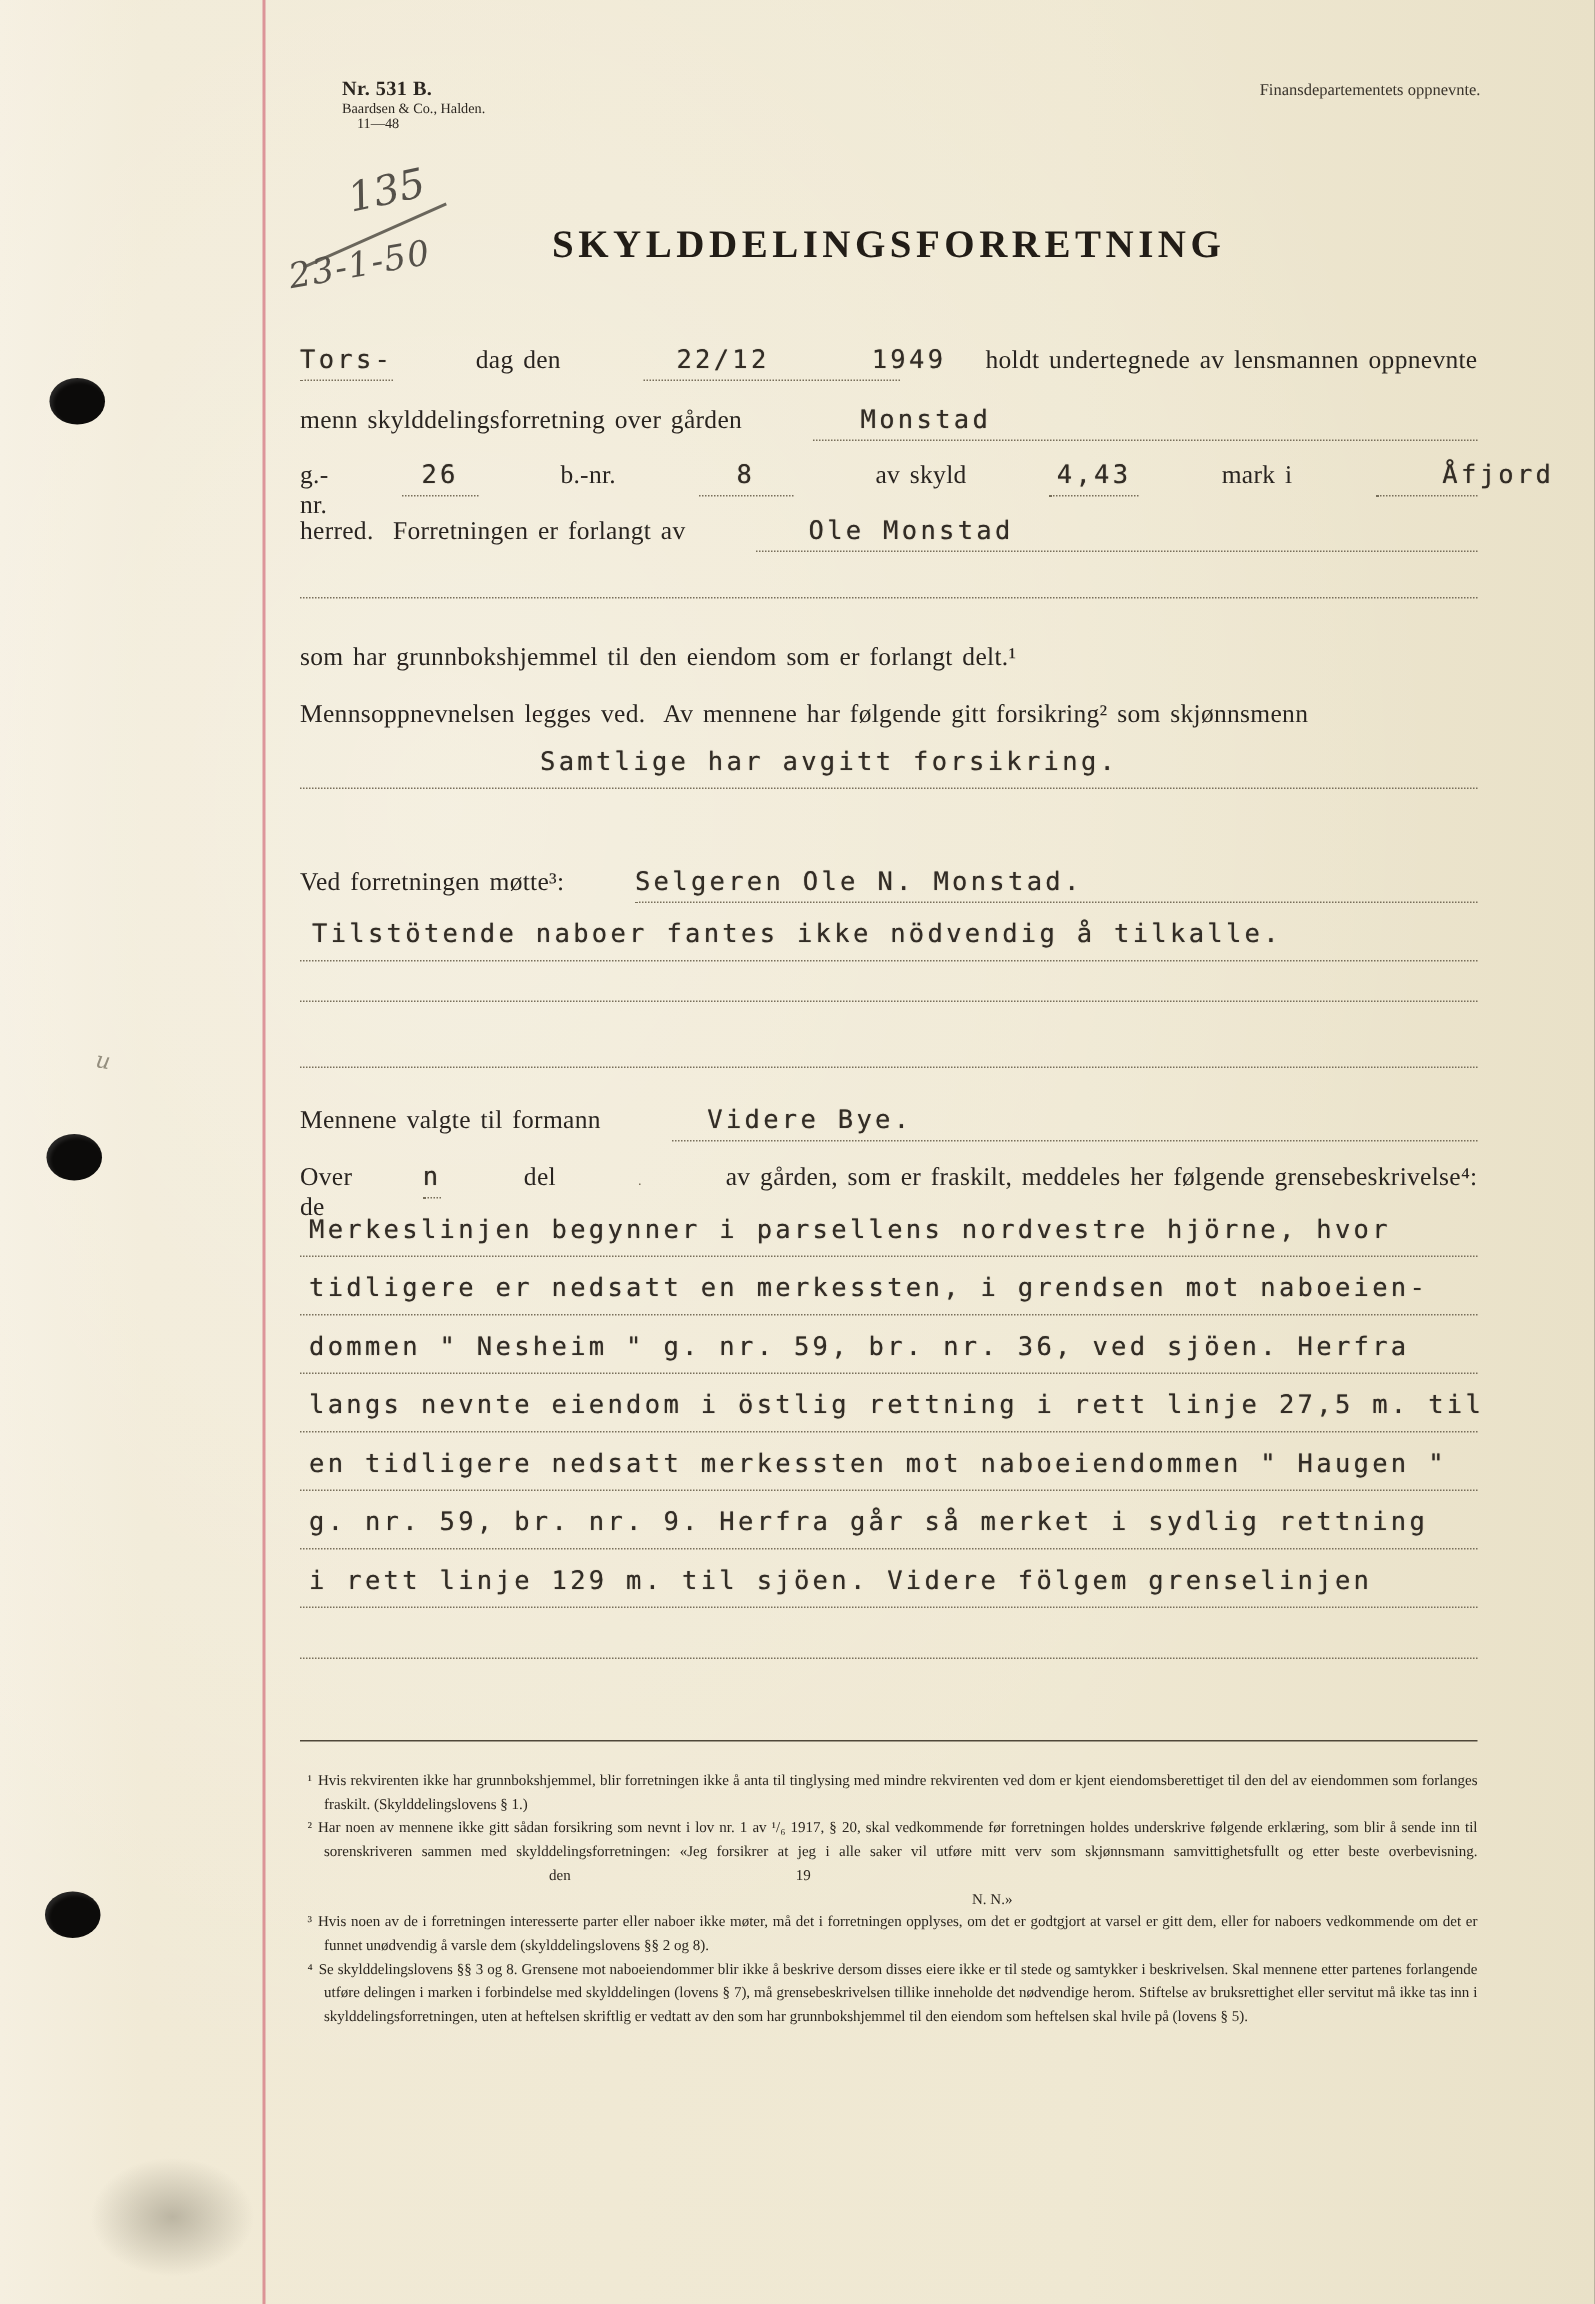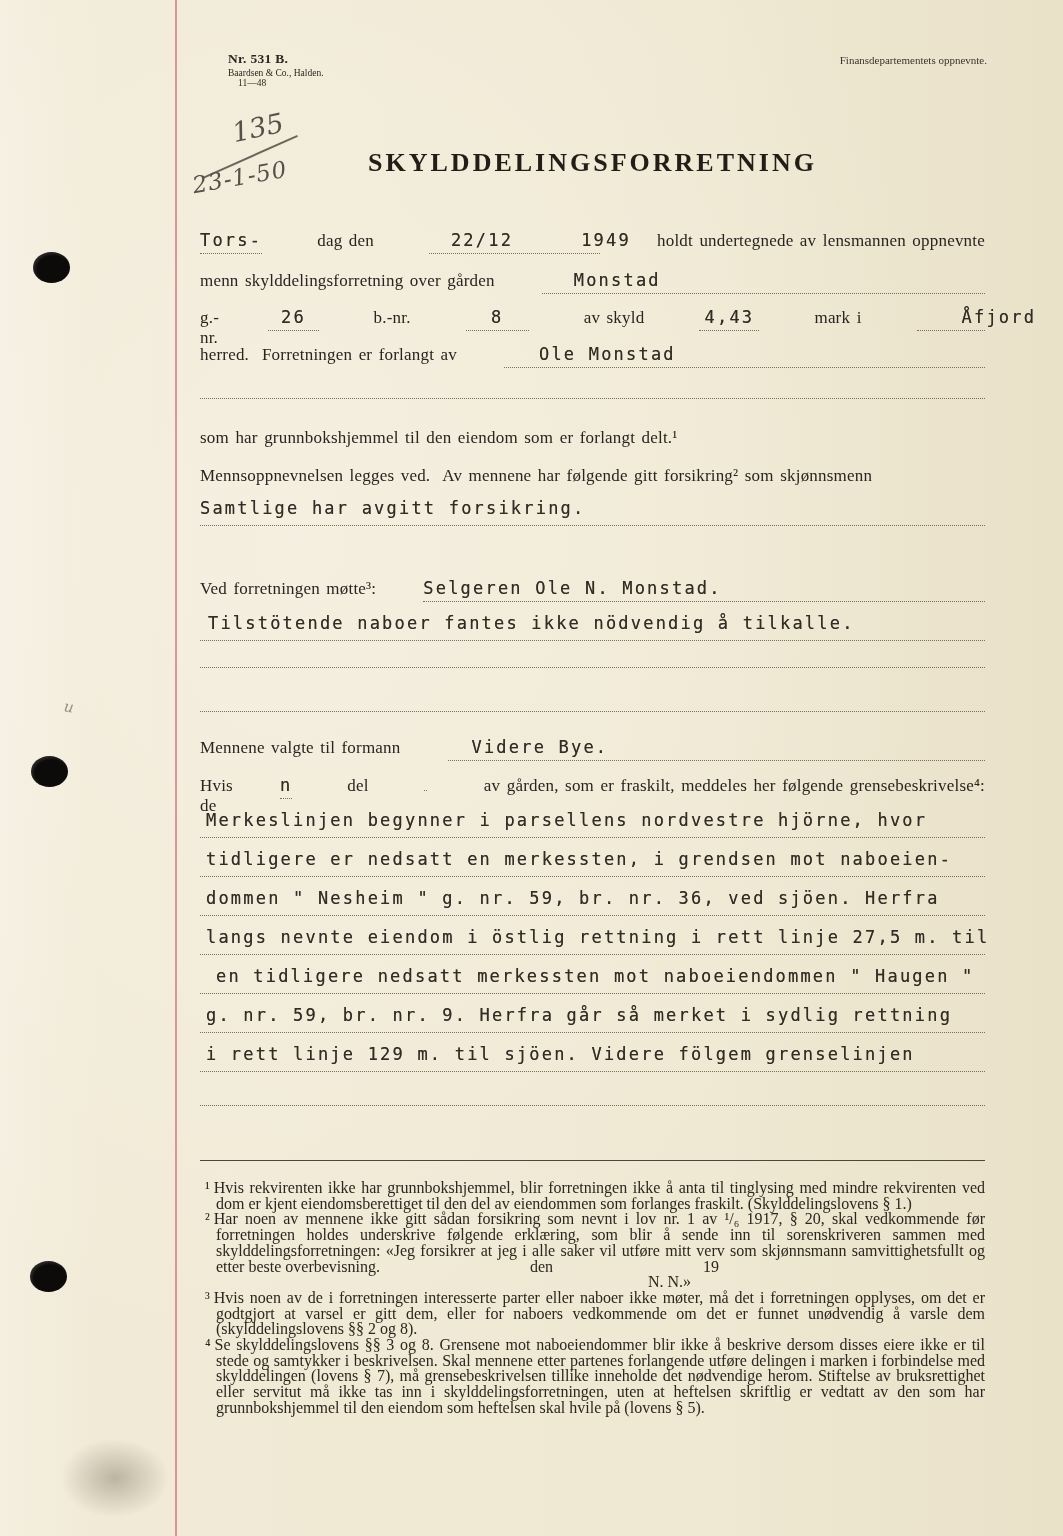--- a/index.html
+++ b/index.html
@@ -56,21 +56,21 @@
   .lbl-r { padding-left:10px; white-space:pre; }
   .fill  { border-bottom:1.6px dotted #786f5b; padding-bottom:3px; }
   .flex1 { flex:1 1 auto; min-width:0; }
 
   .typedline { border-bottom:1.6px dotted #786f5b; padding-bottom:6px; min-height:28px; }
 
   .rule       { height:0; border-top:1.6px dotted #786f5b; }
   .solid-rule { height:0; border-top:1.4px solid #4e4739; }
 
   .footnotes { color:#2b261f; }
-  .fn { font-size:16px; line-height:15.7px; text-align:justify;
+  .fn { font-size:10px; line-height:15.7px; text-align:justify;
         padding-left:16px; text-indent:-11px; }
   .fn-marker { margin-right:4px; }
   .gap { display:inline-block; }
   .g1 { width:150px; } .g2 { width:150px; }
   .fn-nn { display:block; margin-left:432px; text-indent:0; }
 </style>
 </head>
 <body>
 
 <div class="page">
@@ -125,53 +125,53 @@
     <span class="fill flex1"><span class="typed" style="margin-left:35px">Ole Monstad</span></span>
   </div>
 
   <div class="abs rule" style="top:398px"></div>
 
   <div class="abs printed" style="top:428px">som har grunnbokshjemmel til den eiendom som er forlangt delt.¹</div>
 
   <div class="abs printed" style="top:466px">Mennsoppnevnelsen legges ved.  Av mennene har følgende gitt forsikring² som skjønnsmenn</div>
 
   <div class="abs typedline" style="top:498px">
-    <span class="typed" style="">Samtlige har avgitt forsikring.</span>
+    <span class="typed" style="margin-left:160px">Samtlige har avgitt forsikring.</span>
   </div>
 
   <div class="abs formline" style="top:578px">
     <span class="printed">Ved forretningen møtte³:</span>
     <span class="fill flex1"><span class="typed" style="">Selgeren Ole N. Monstad.</span></span>
   </div>
 
   <div class="abs typedline" style="top:613px">
     <span class="typed" style="margin-left:8px">Tilstötende naboer fantes ikke nödvendig å tilkalle.</span>
   </div>
 
   <div class="abs rule" style="top:667px"></div>
   <div class="abs rule" style="top:711px"></div>
 
   <div class="abs formline" style="top:737px">
     <span class="printed">Mennene valgte til formann</span>
     <span class="fill flex1"><span class="typed" style="margin-left:24px">Videre Bye.</span></span>
   </div>
 
   <div class="abs formline" style="top:775px">
-    <span class="printed">Hvis de</span>
+    <span class="printed">Over de</span>
     <span class="fill" style="width:42px;text-align:center;"><span class="typed">n</span></span>
     <span class="printed lbl">del</span>
     <span class="fill" style="width:52px;"></span>
     <span class="printed lbl-r">av gården, som er fraskilt, meddeles her følgende grensebeskrivelse⁴:</span>
   </div>
 
   <div class="abs typedline" style="top:810px"><span class="typed" style="margin-left:6px">Merkeslinjen begynner i parsellens nordvestre hjörne, hvor</span></div>
   <div class="abs typedline" style="top:849px"><span class="typed" style="margin-left:6px">tidligere er nedsatt en merkessten, i grendsen mot naboeien-</span></div>
   <div class="abs typedline" style="top:888px"><span class="typed" style="margin-left:6px">dommen " Nesheim " g. nr. 59, br. nr. 36, ved sjöen. Herfra</span></div>
   <div class="abs typedline" style="top:927px"><span class="typed" style="margin-left:6px">langs nevnte eiendom i östlig rettning i rett linje 27,5 m. til</span></div>
-  <div class="abs typedline" style="top:966px"><span class="typed" style="margin-left:16px">en tidligere nedsatt merkessten mot naboeiendommen " Haugen "</span></div>
+  <div class="abs typedline" style="top:966px"><span class="typed" style="margin-left:6px">en tidligere nedsatt merkessten mot naboeiendommen " Haugen "</span></div>
   <div class="abs typedline" style="top:1005px"><span class="typed" style="margin-left:6px">g. nr. 59, br. nr. 9. Herfra går så merket i sydlig rettning</span></div>
   <div class="abs typedline" style="top:1044px"><span class="typed" style="margin-left:6px">i rett linje 129 m. til sjöen. Videre fölgem grenselinjen</span></div>
 
   <div class="abs rule" style="top:1105px"></div>
   <div class="abs solid-rule" style="top:1160px"></div>
 
   <div class="abs footnotes" style="top:1180px">
     <p class="fn"><span class="fn-marker">¹</span><span>Hvis rekvirenten ikke har grunnbokshjemmel, blir forretningen ikke å anta til tinglysing med mindre rekvirenten ved dom er kjent eiendomsberettiget til den del av eiendommen som forlanges fraskilt. (Skylddelingslovens § 1.)</span></p>
     <p class="fn"><span class="fn-marker">²</span><span>Har noen av mennene ikke gitt sådan forsikring som nevnt i lov nr. 1 av ¹/₆ 1917, § 20, skal vedkommende før forretningen holdes underskrive følgende erklæring, som blir å sende inn til sorenskriveren sammen med skylddelingsforretningen: «Jeg forsikrer at jeg i alle saker vil utføre mitt verv som skjønnsmann samvittighetsfullt og etter beste overbevisning.</span><span class="gap g1"></span><span>den</span><span class="gap g2"></span><span>19</span><span class="fn-nn">N. N.»</span></p>
     <p class="fn"><span class="fn-marker">³</span><span>Hvis noen av de i forretningen interesserte parter eller naboer ikke møter, må det i forretningen opplyses, om det er godtgjort at varsel er gitt dem, eller for naboers vedkommende om det er funnet unødvendig å varsle dem (skylddelingslovens §§ 2 og 8).</span></p>

